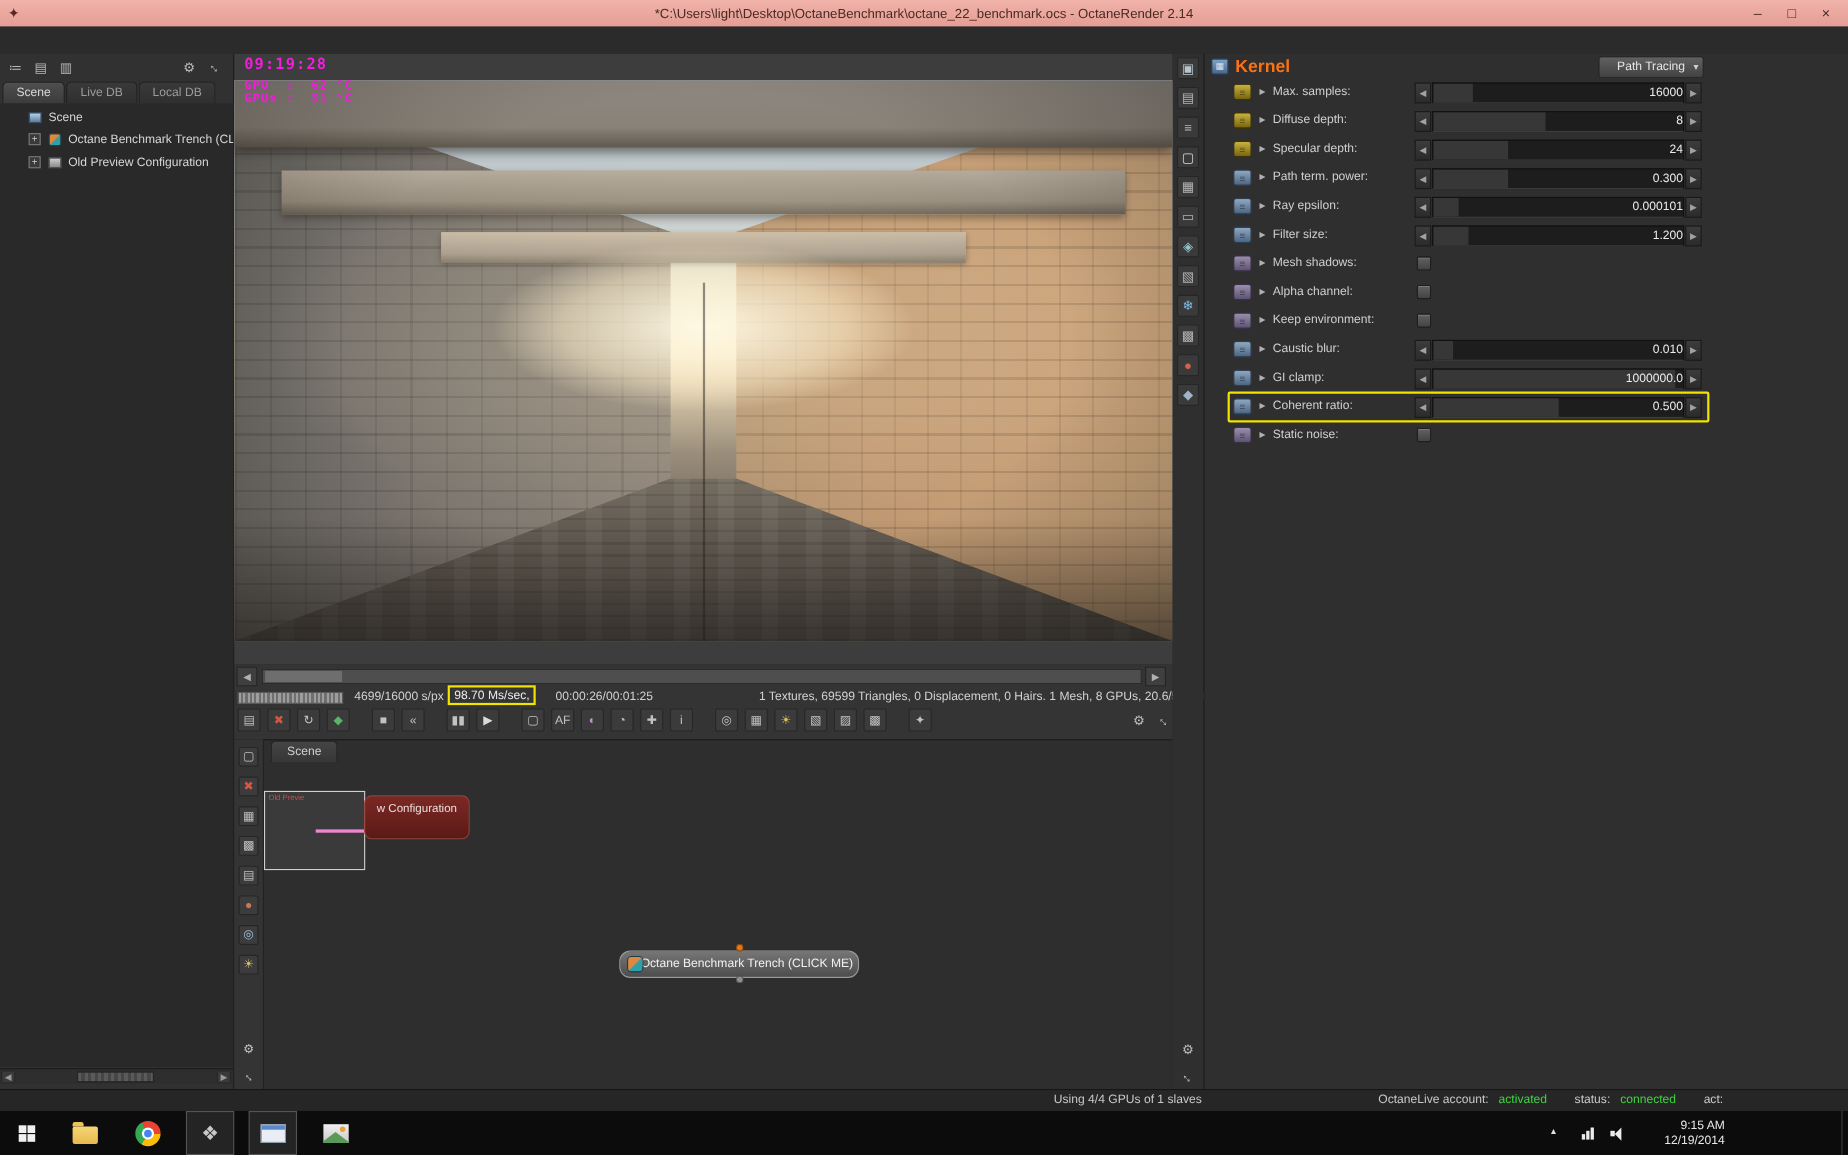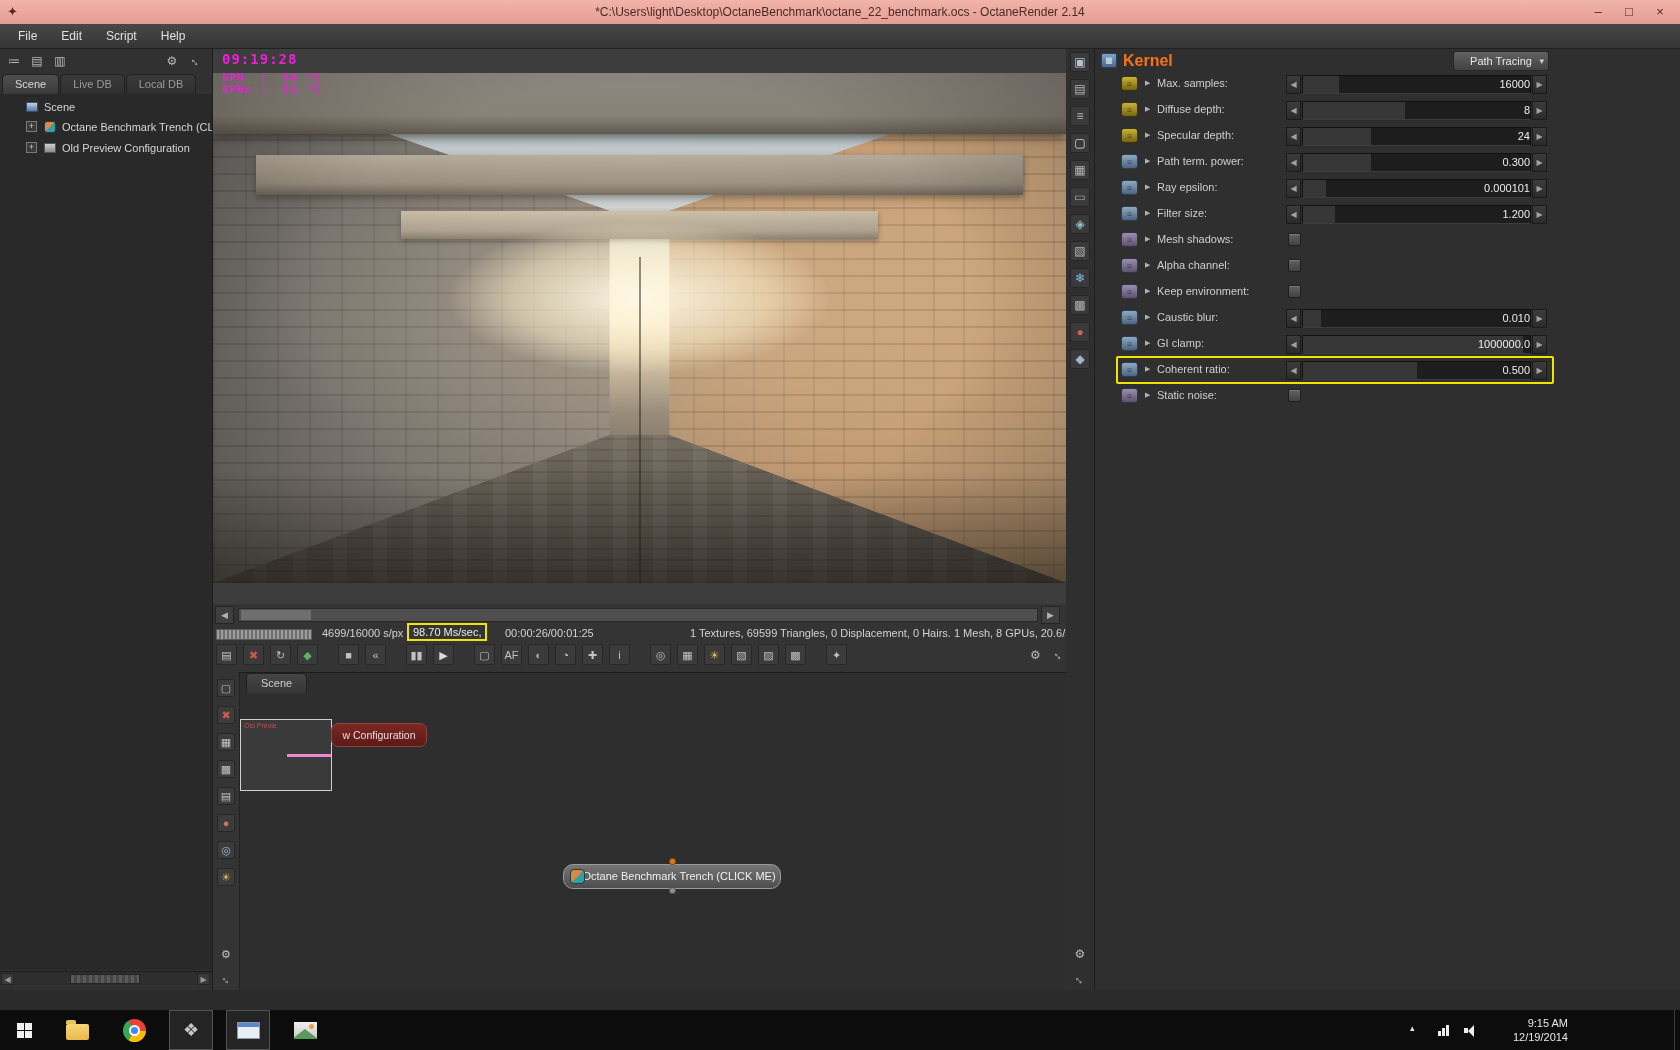--- a/index.html
+++ b/index.html
@@ -115,21 +115,21 @@
   #node-tab { position:absolute; left:246px; top:673px; height:20px; line-height:19px; padding:0 14px;
               font-size:11px; color:#cfcfcf; background:linear-gradient(#454545,#363636);
               border:1px solid #212121; border-bottom:none; border-radius:5px 5px 0 0; }
   #node-toolcol { position:absolute; left:213px; top:672px; width:27px; height:318px; background:#343434; border-right:1px solid #222; }
   .nicon { position:absolute; left:4px; width:18px; height:18px; text-align:center; line-height:17px;
            font-size:11px; color:#c0c0c0; background:#3c3c3c; border:1px solid #262626; border-radius:2px; }
   #node-frame { position:absolute; left:240px; top:719px; width:92px; height:72px; background:#3a3a3a;
                 border:1px solid #cfcfcf; }
   #node-frame-label { position:absolute; left:3px; top:2px; font-size:7px; color:#c05050; }
   #node-frame-line { position:absolute; left:46px; top:34px; width:44px; height:3px; background:#ef86d2; }
-  #node-config { position:absolute; left:331px; top:723px; width:96px; height:24px; border-radius:7px;
+  #node-config { position:absolute; left:331px; top:723px; width:96px; height:40px; border-radius:7px;
                  background:linear-gradient(#7c2824,#5b1a17); border:1px solid #93413a;
                  font-size:10.5px; color:#e8dcd8; text-align:center; line-height:23px; white-space:nowrap; overflow:hidden; }
   #node-trench { position:absolute; left:563px; top:864px; width:218px; height:25px; border-radius:10px;
                  background:linear-gradient(#767676,#4d4d4d); border:1px solid #9a9a9a;
                  font-size:11px; color:#f0f0f0; line-height:23px; text-align:center; padding-left:14px; white-space:nowrap; }
   #node-trench-icon { position:absolute; left:6px; top:4px; width:15px; height:15px; border-radius:4px;
                  background:linear-gradient(135deg,#e08840 45%,#2fa0a8 55%); border:1px solid #1f3f44; }
   .ndot { position:absolute; width:7px; height:7px; border-radius:50%; }
 
   
@@ -216,21 +216,20 @@
 <div id="root">
 
   <div id="titlebar">
     <div id="app-logo">✦</div>
     <div id="win-title">*C:\Users\light\Desktop\OctaneBenchmark\octane_22_benchmark.ocs - OctaneRender 2.14</div>
     <div class="winbtn" style="left:1584px;">–</div>
     <div class="winbtn" style="left:1615px;">□</div>
     <div class="winbtn" style="left:1646px;">×</div>
   </div>
 
-  <div id="menubar"><div class="menu-item">File</div><div class="menu-item">Edit</div><div class="menu-item">Script</div><div class="menu-item">Help</div></div>
 
   <div id="leftpanel">
     <div id="ltoolbar">
         <div class="pt-icon" style="left: 5px;">≔</div>
         <div class="pt-icon" style="left: 28px;">▤</div>
         <div class="pt-icon" style="left: 51px;">▥</div>
       </div>
     <div class="pt-icon" style="left:163px;">⚙</div>
     <div class="pt-icon" style="left:187px;"><span class="diag">↔</span></div>
     <div id="ltabs"><div class="ltab active">Scene</div><div class="ltab">Live DB</div><div class="ltab">Local DB</div></div>
@@ -264,21 +263,21 @@
     <div class="rlayer rw-right"></div>
     <div class="rlayer rw-floor"></div>
     <div class="rw-bridge rw-b3"></div>
     <div class="rw-bridge rw-b2"></div>
     <div class="rw-bridge rw-b1"></div>
     <div class="rlayer rw-glow"></div>
     <div class="rw-seam"></div>
     <div class="rlayer rw-vignette"></div>
   </div>
   <div id="vp-time">09:19:28</div>
-  <div id="vp-gpu"><span>GPU  :  54 °C</span><br><span>GPUs :  51 °C</span></div>
+  <div id="vp-gpu"><span>GPU  :  62 °C</span><br><span>GPUs :  51 °C</span></div>
 
   <div id="ctrlzone"></div>
   <div class="scrub-btn" style="left:215px;">◀</div>
   <div id="scrub-track">
     <div id="scrub-thumb"></div>
   </div>
   <div class="scrub-btn" style="left:1041px;">▶</div>
 
   <div id="progressbar"></div>
   <div class="statstx" style="left:322px;">4699/16000 s/px</div>
@@ -491,20 +490,30 @@
         <div class="krow" style="top: 336px;">
           <span class="kicon bool">≡</span>
           <span class="karr">▶</span>
           <span class="klab">Static noise:</span>
           <span class="ktog"></span>
         </div>
       </div>
   </div>
   <div id="khighlight"></div>
 
+  <div id="statusrow">
+    <div id="status-gpus">Using 4/4 GPUs of 1 slaves</div>
+    <div id="status-right">
+      <span>OctaneLive account:</span>
+      <span class="green gapR">activated</span>
+      <span>status:</span>
+      <span class="green gapR">connected</span>
+      <span>act:</span>
+    </div>
+  </div>
 
   <div id="taskbar">
     <div id="startbtn">
       <div id="winlogo">
           <span></span>
           <span></span>
           <span></span>
           <span></span>
         </div>
     </div>

